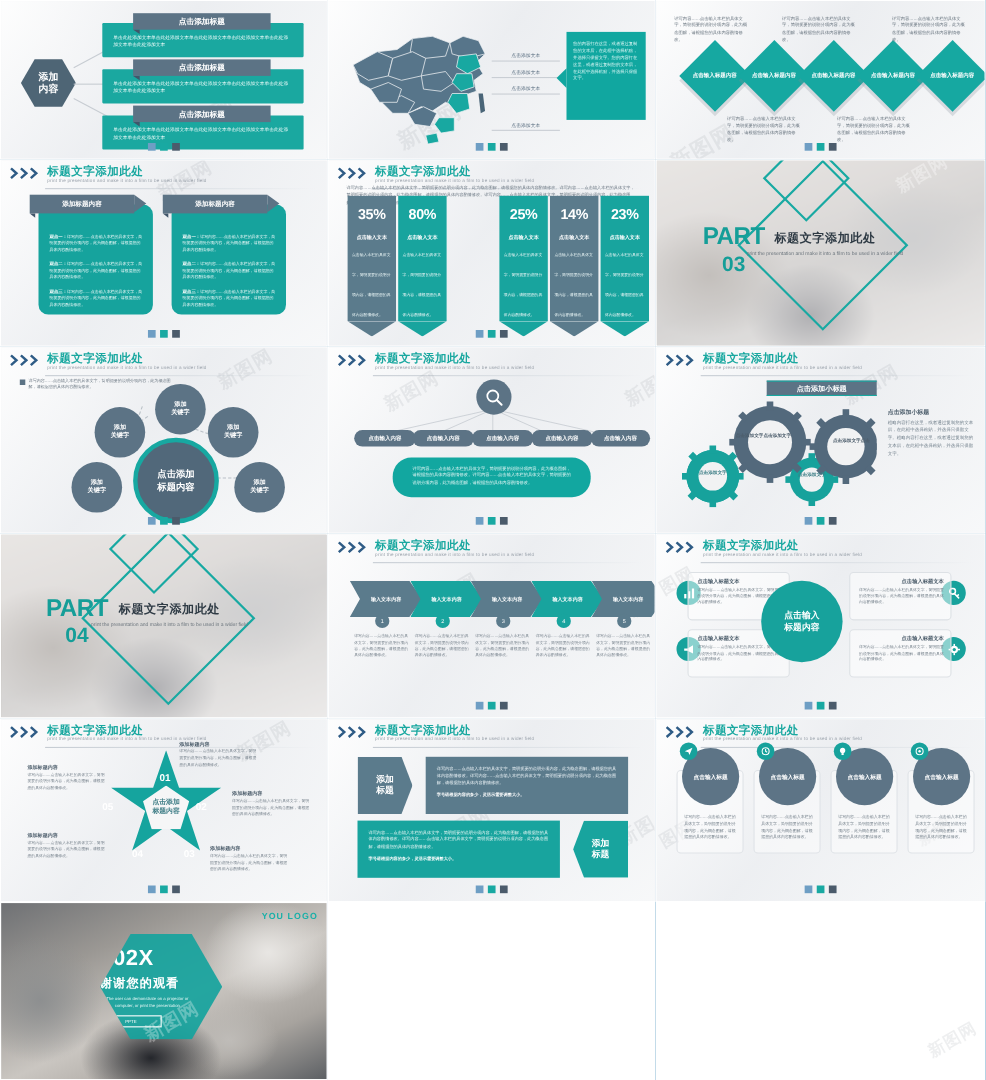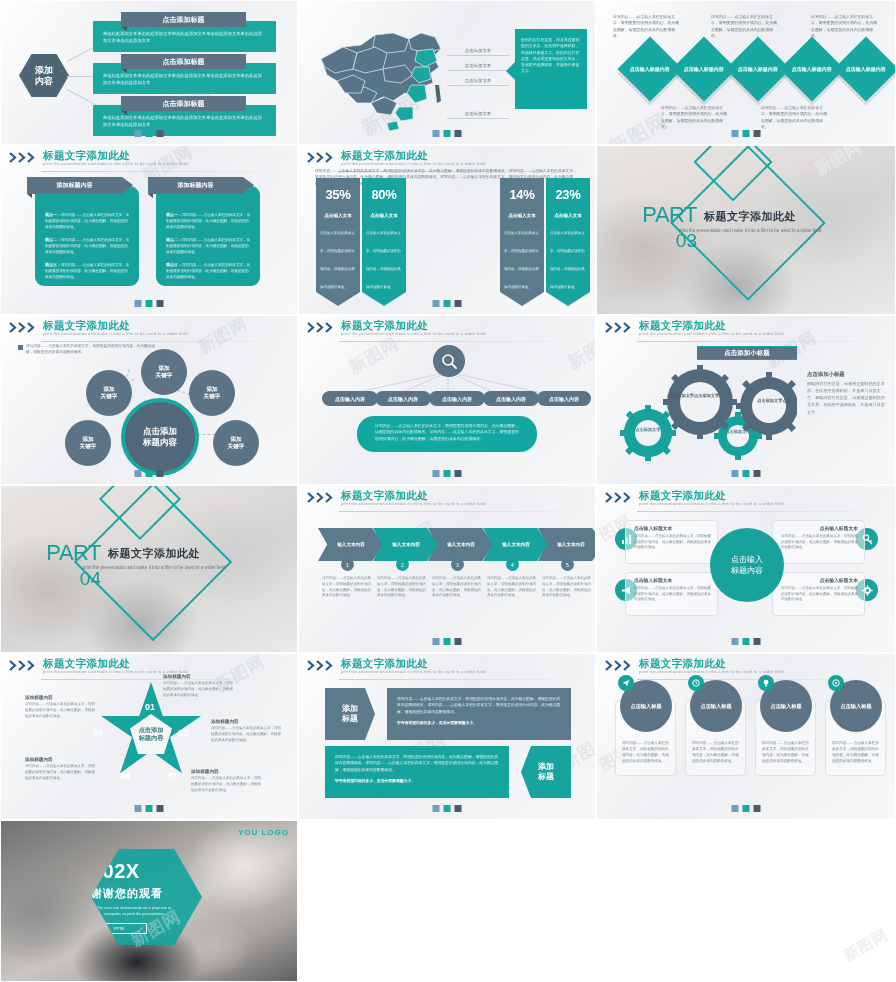--- a/index.html
+++ b/index.html
@@ -131,22 +131,22 @@
     position:absolute; inset:0;
     background:
       radial-gradient(ellipse 40% 55% at 16% 62%, #6c6257 0%, rgba(108,98,87,0) 62%),
       radial-gradient(ellipse 34% 48% at 78% 42%, #8e8e8e 0%, rgba(142,142,142,0) 65%),
       radial-gradient(ellipse 28% 40% at 47% 84%, #3b3b40 0%, rgba(59,59,64,0) 70%),
       linear-gradient(160deg,#cfc8c0 0%,#b9b2ab 30%,#9e9a95 55%,#d6d2cd 100%);
   }
   .cover .veil { position:absolute; inset:0; background:rgba(248,249,250,.62); }
   .cover .dmd { position:absolute; border:2px solid #18a9a2; transform:rotate(45deg); }
   .cover .part {
-    position:absolute; color:#159e98; font-weight:normal; line-height:1;
-    text-align:right;
+    position:absolute; color:#159e98; font-weight:bold; line-height:1;
+    text-align:center;
   }
   .cover .part .n1{ font-size:22px; letter-spacing:-.5px; display:block; }
   .cover .part .n2{ font-size:19px; display:block; margin-top:5px; }
   .cover .ctitle { position:absolute; text-align:center; width:150px; }
   .cover .ctitle .zh{ font-size:11px; font-weight:bold; color:#2f3b45; letter-spacing:.5px; }
   .cover .ctitle .en{ font-size:4.6px; color:#6d767e; line-height:1.6; margin-top:3px; }
 
   
   .cir { position:absolute; border-radius:50%; display:flex; align-items:center; justify-content:center; text-align:center; color:#fff; font-weight:bold; line-height:1.3; }
   .cir.small { background:#5c7385; width:46px; height:46px; font-size:5.6px; }
@@ -181,22 +181,22 @@
     clip-path:polygon(0 0, 82% 0, 100% 50%, 82% 100%, 0 100%, 14% 50%);
     filter:drop-shadow(1px 2px 1px rgba(120,130,140,.3));
   }
   .anum {
     position:absolute; top:72px; width:13px; height:13px; border-radius:50%;
     color:#fff; font-size:5px; display:flex; align-items:center; justify-content:center;
   }
   .atx { position:absolute; top:90px; width:50px; font-size:3.5px; color:#7a858f; line-height:1.65; }
 
   
-  .hub { position:absolute; left:113px; top:42px; width:74px; height:74px; border-radius:50%; background:#17a29c;
-         display:flex; align-items:center; justify-content:center; text-align:center; color:#fff; font-size:8px; font-weight:normal; line-height:1.4; }
+  .hub { position:absolute; left:95px; top:42px; width:74px; height:74px; border-radius:50%; background:#17a29c;
+         display:flex; align-items:center; justify-content:center; text-align:center; color:#fff; font-size:8px; font-weight:bold; line-height:1.4; }
   .card12 { position:absolute; width:93px; height:44px; background:rgba(255,255,255,.5); border:1px solid #dde1e5; border-radius:4px; }
   .card12 .h { position:absolute; left:8px; right:6px; top:4px; font-size:4.8px; font-weight:bold; color:#4c5d6b; }
   .card12 .b { position:absolute; left:8px; right:6px; top:13px; font-size:3.5px; color:#77838d; line-height:1.6; }
   .ico12 { position:absolute; width:22px; height:22px; border-radius:50%; background:#17a29c; display:flex; align-items:center; justify-content:center; color:#fff; }
 
   
   .star {
     position:absolute; left:100px; top:28px; width:100px; height:96px;
     background:#15a49e;
     clip-path:polygon(50% 0%,61.8% 35.5%,100% 35.5%,69% 57.5%,80.9% 95%,50% 72%,19.1% 95%,31% 57.5%,0 35.5%,38.2% 35.5%);
@@ -410,20 +410,25 @@
       <div class="rule"></div>
     </div>
     <div class="s5-lead">详写内容……点击输入本栏的具体文字，简明扼要的说明分项内容，此为概念图解，请根据您的具体内容酌情修改。详写内容……点击输入本栏的具体文字，简明扼要的说明分项内容，此为概念图解，请根据您的具体内容酌情修改。详写内容……点击输入本栏的具体文字，简明扼要的说明分项内容，此为概念图解，请根据您的具体内容酌情修改。</div>
     <div class="rib" style="left:17px;">
       <div class="top" style="background:#5b7b8c;">35%</div>
       <div class="body" style="background:#5b7b8c;"><span class="h">点击输入文本</span><span class="p">点击输入本栏的具体文字，简明扼要的说明分项内容，请根据您的具体内容酌情修改。</span></div>
       <div class="tail" style="background:#5b7b8c; clip-path:polygon(0 0,100% 0,50% 100%);"></div>
     </div>
     <div class="rib" style="left:63px;">
       <div class="top" style="background:#18a49e;">80%</div>
+      <div class="body" style="background:#18a49e;"><span class="h">点击输入文本</span><span class="p">点击输入本栏的具体文字，简明扼要的说明分项内容，请根据您的具体内容酌情修改。</span></div>
+      <div class="tail" style="background:#18a49e; clip-path:polygon(0 0,100% 0,50% 100%);"></div>
+    </div>
+    <div class="rib" style="left:155px;">
+      <div class="top" style="background:#18a49e;">25%</div>
       <div class="body" style="background:#18a49e;"><span class="h">点击输入文本</span><span class="p">点击输入本栏的具体文字，简明扼要的说明分项内容，请根据您的具体内容酌情修改。</span></div>
       <div class="tail" style="background:#18a49e; clip-path:polygon(0 0,100% 0,50% 100%);"></div>
     </div>
     <div class="rib" style="left:201px;">
       <div class="top" style="background:#5b7b8c;">14%</div>
       <div class="body" style="background:#5b7b8c;"><span class="h">点击输入文本</span><span class="p">点击输入本栏的具体文字，简明扼要的说明分项内容，请根据您的具体内容酌情修改。</span></div>
       <div class="tail" style="background:#5b7b8c; clip-path:polygon(0 0,100% 0,50% 100%);"></div>
     </div>
     <div class="rib" style="left:247px;">
       <div class="top" style="background:#18a49e;">23%</div>

